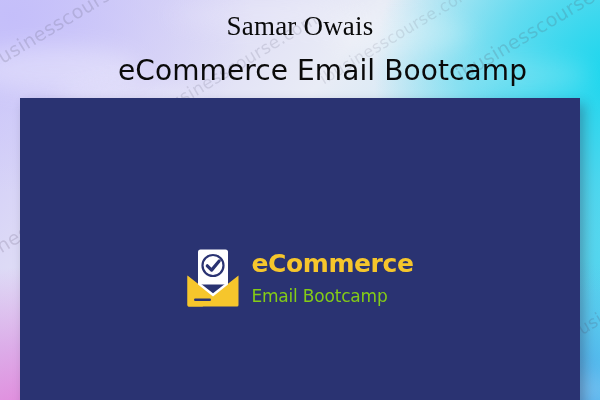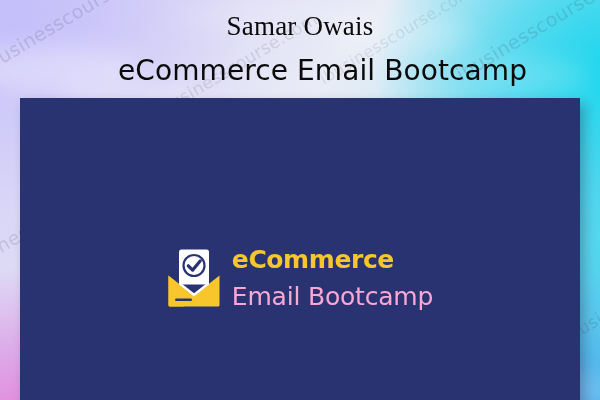--- a/index.html
+++ b/index.html
@@ -114,22 +114,22 @@
   .logo-line1 {
     font-family:"DejaVu Sans", sans-serif;
     font-weight:bold;
     font-size:25px;
     color:#f6c62c;
     letter-spacing:-0.4px;
   }
   .logo-line2 {
     font-family:"DejaVu Sans", sans-serif;
     font-weight:400;
-    font-size:25px;
-    color:#f9a8d4;
+    font-size:17px;
+    color:#84cc16;
     letter-spacing:-0.2px;
     margin-top:12px;
   }
 </style>
 </head>
 <body>
 
 <div id="page">
 
   <div class="cloud c1"></div>

